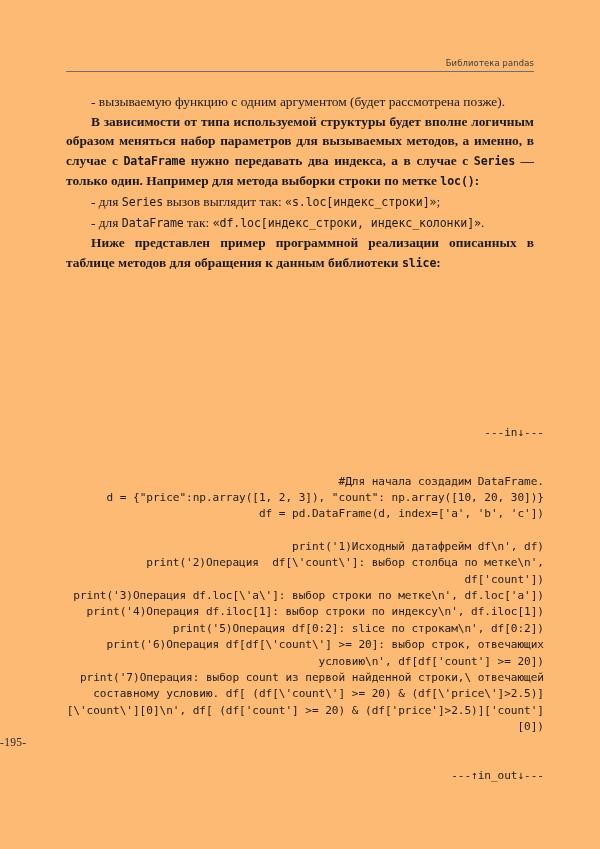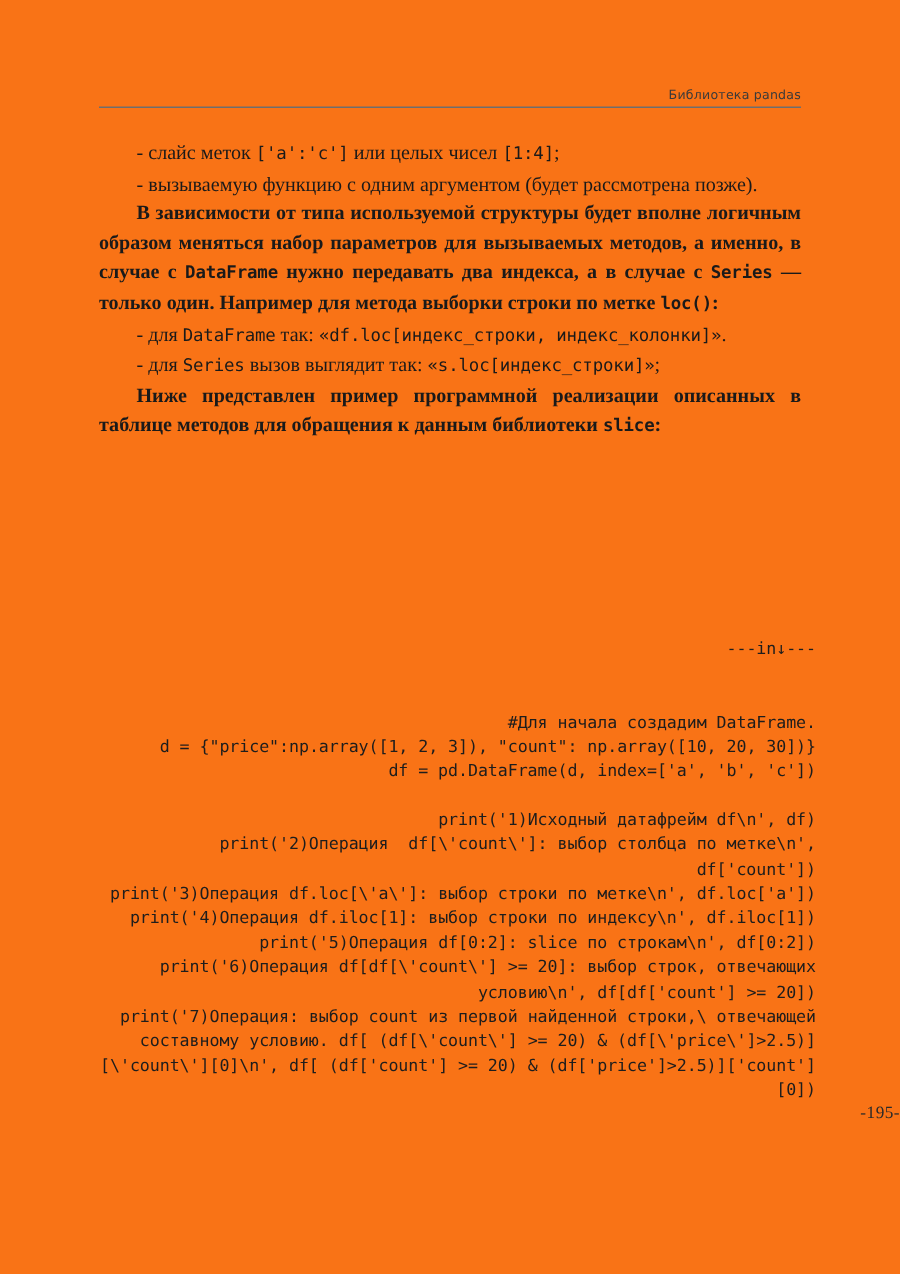--- a/index.html
+++ b/index.html
@@ -15,21 +15,21 @@
     color: #1c1c1c;
     overflow: hidden;
   }
 
   .page {
     position: absolute;
     left: 0;
     top: 0;
     width: 600px;
     height: 849px;
-    background: #f97316;
+    background: #fdba74;
   }
 
   
   .header-zone {
     position: absolute;
     left: 66px;
     top: 58px;
     width: 468px;
   }
   .running-head {
@@ -101,53 +101,53 @@
     display: block;
     height: 16.35px;
   }
 
   
   .folio {
     position: absolute;
     left: 0;
     top: 736px;
     width: 600px;
-    text-align: right;
+    text-align: left;
     font-family: "Liberation Serif", serif;
     font-size: 11.5px;
     color: #2a2a2a;
     letter-spacing: 0.3px;
   }
 </style>
 </head>
 <body>
 
 <div class="page">
 
   <div class="header-zone">
     <div class="running-head">Библиотека pandas</div>
     <div class="header-rule"></div>
   </div>
 
   <div class="content">
 
-    <p class="body hang"><span>- слайс меток </span><code>['a':'c']</code><span> или целых чисел </span><code>[1:4]</code><span>;</span></p>
 
 
     <p class="body hang">- вызываемую функцию с одним аргументом (будет рассмотрена позже).</p>
 
     <p class="body indent"><span>В зависимости от типа используемой структуры будет вполне логичным образом меняться набор параметров для вызываемых методов, а именно, в случае с </span><code>DataFrame</code><span> нужно передавать два индекса, а в случае с </span><code>Series</code><span> — только один. Например для метода выборки строки по метке </span><code>loc()</code><span>:</span></p>
 
+    <p class="body hang"><span>- для </span><code>Series</code><span> вызов выглядит так: </span><code>«s.loc[индекс_строки]»</code><span>;</span></p>
+
     <p class="body hang"><span>- для </span><code>DataFrame</code><span> так: </span><code>«df.loc[индекс_строки, индекс_колонки]»</code><span>.</span></p>
-
-    <p class="body hang"><span>- для </span><code>Series</code><span> вызов выглядит так: </span><code>«s.loc[индекс_строки]»</code><span>;</span></p>
 
     <p class="body indent"><span>Ниже представлен пример программной реализации описанных в таблице методов для обращения к данным библиотеки </span><code>slice</code><span>:</span></p>
   </div>
 
   <div class="listing" id="code-listing" style="top:392px;text-align:right;">
     <span class="ln">---in↓---</span>
     <span id="listing-body"><span class="ln">#Для начала создадим DataFrame.</span><span class="ln">d = {"price":np.array([1, 2, 3]), "count": np.array([10, 20, 30])}</span><span class="ln">df = pd.DataFrame(d, index=['a', 'b', 'c'])</span><span class="blank"></span><span class="ln">print('1)Исходный датафрейм df\n', df)</span><span class="ln">print('2)Операция  df[\'count\']: выбор столбца по метке\n', df['count'])</span><span class="ln">print('3)Операция df.loc[\'a\']: выбор строки по метке\n', df.loc['a'])</span><span class="ln">print('4)Операция df.iloc[1]: выбор строки по индексу\n', df.iloc[1])</span><span class="ln">print('5)Операция df[0:2]: slice по строкам\n', df[0:2])</span><span class="ln">print('6)Операция df[df[\'count\'] &gt;= 20]: выбор строк, отвечающих условию\n', df[df['count'] &gt;= 20])</span><span class="ln">print('7)Операция: выбор count из первой найденной строки,\ отвечающей составному условию. df[ (df[\'count\'] &gt;= 20) &amp; (df[\'price\']&gt;2.5)][\'count\'][0]\n', df[ (df['count'] &gt;= 20) &amp; (df['price']&gt;2.5)]['count'][0])</span></span>
+    <span class="ln">---↑in_out↓---</span>
   </div>
 
   <div class="folio">-195-</div>
 
 </div>
 
 </body></html>

